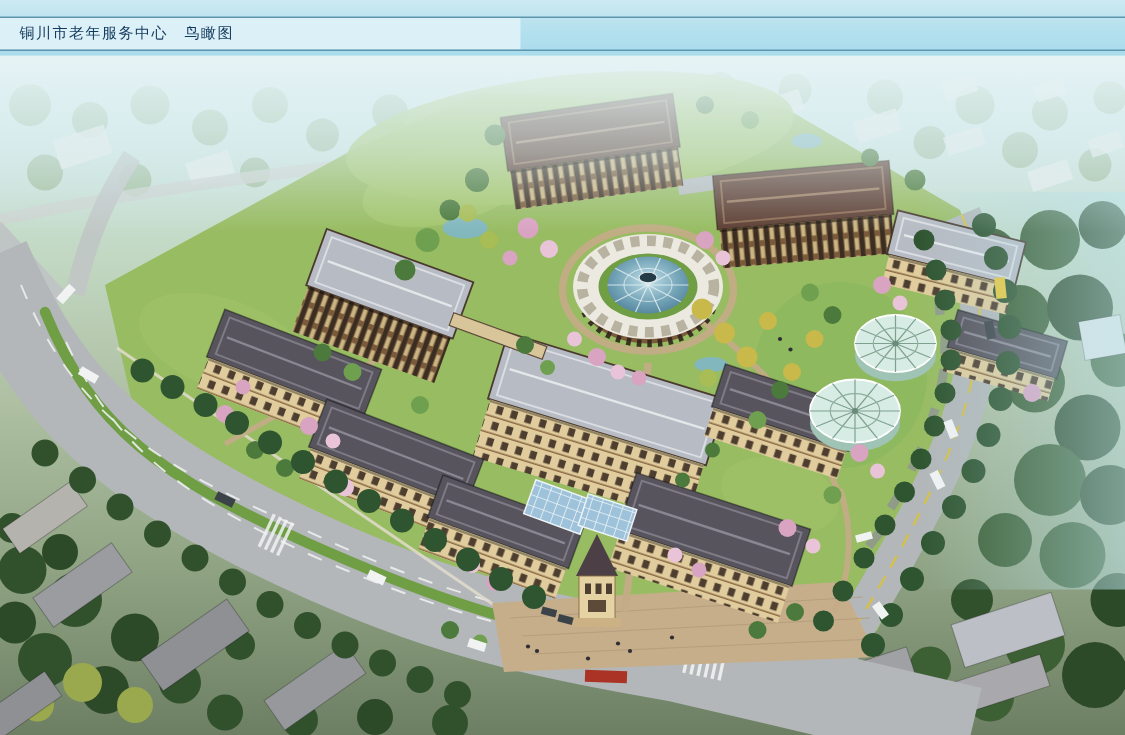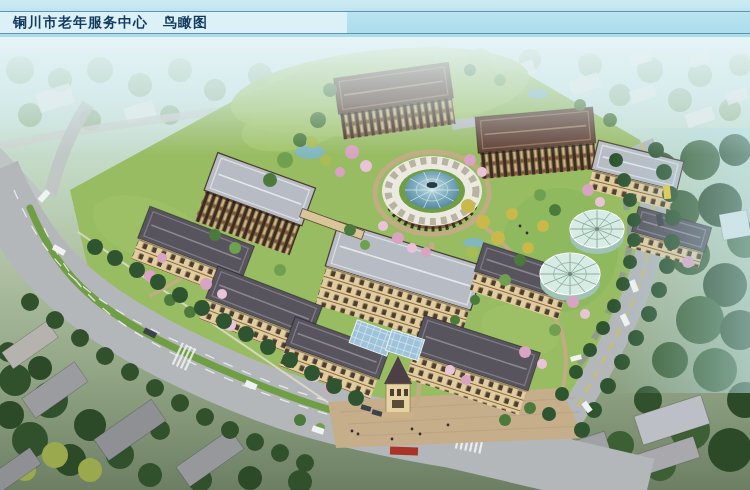--- a/index.html
+++ b/index.html
@@ -5,21 +5,21 @@
   html,body{margin:0;padding:0;background:#223;}
   .stage{position:relative;width:750px;height:490px;overflow:hidden;
          font-family:"Liberation Sans","DejaVu Sans",sans-serif;}
   .scene{position:absolute;left:0;top:0;}
   
   .titleband{position:absolute;left:0;top:0;width:750px;height:37px;
     background:linear-gradient(180deg,#cdeaf3 0%,#b7e1ee 45%,#a9dcec 100%);}
   .hline{position:absolute;left:0;width:750px;height:1px;background:var(--title_line,#5e95ae);}
   .titlestrip{position:absolute;left:0;top:12px;width:347px;height:21px;
     background:var(--title_strip,#dcf0f7);}
-  .titlestrip span{display:block;line-height:21px;font-size:14px;font-weight:bold;
+  .titlestrip span{display:block;line-height:21px;font-size:10px;font-weight:normal;
     color:var(--title_text,#123a5e);padding-left:13px;letter-spacing:1px;white-space:nowrap;}
   
   .rM{fill:var(--roof_maroon,#5d3e33);stroke:rgba(20,10,5,.45);stroke-width:1}
   .rD{fill:var(--roof_grey_dark,#57545d);stroke:rgba(10,10,15,.45);stroke-width:1}
   .rL{fill:var(--roof_grey_light,#b7bbc3);stroke:#4a3a2e;stroke-width:1.2}
   .pWallB{fill:var(--wall_brown,#7a5a3b)} .pPier{fill:#3a2d22} .pWinB{fill:#c9b583}
   .pWallT{fill:var(--wall_tan,#e0cc9c)} .pWinT{fill:#4e3e30} .pBand{fill:#8a6a45}
   .road{stroke:var(--road,#b3b7b9);fill:none}
   .median{stroke:var(--median_green,#6f9e45);fill:none}
   .lane{stroke:#eceeee;fill:none;opacity:.9}

